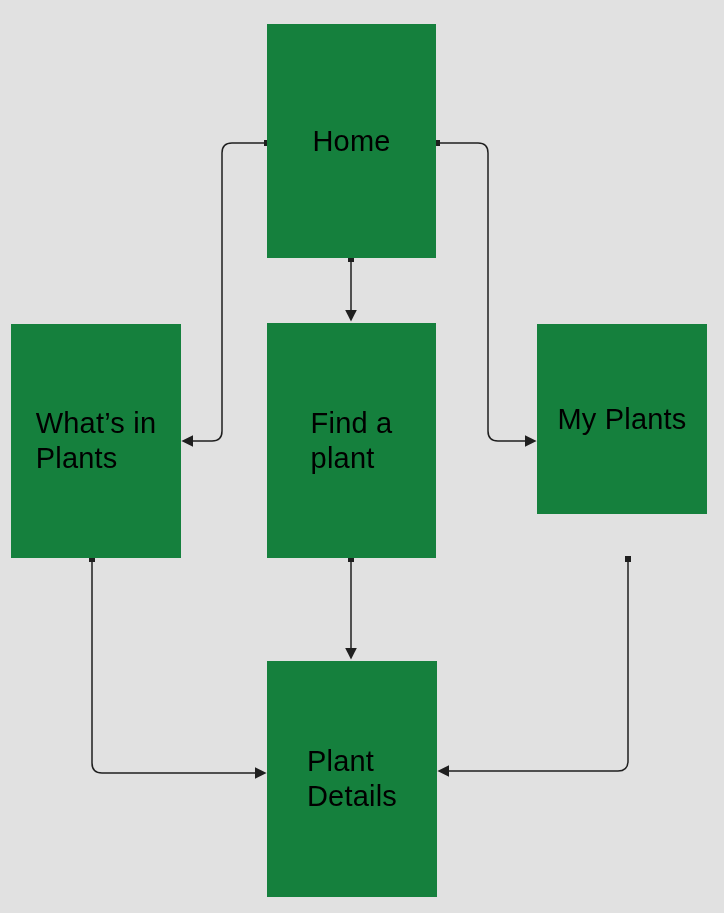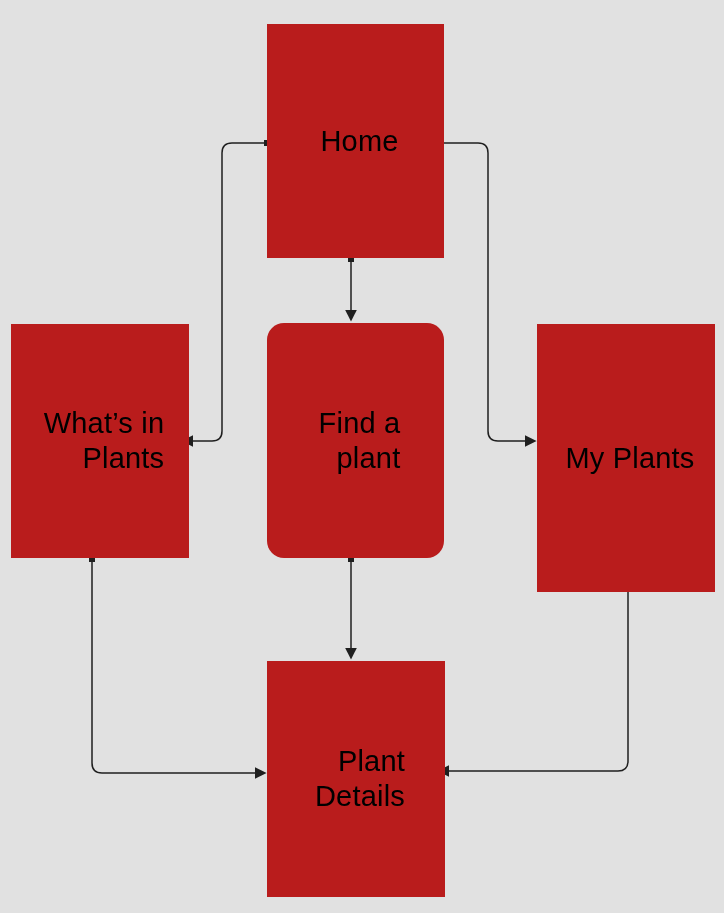--- a/index.html
+++ b/index.html
@@ -16,38 +16,37 @@
   }
   .connectors {
     position: absolute;
     left: 0;
     top: 0;
     width: 724px;
     height: 913px;
   }
   .node {
     position: absolute;
-    background: #b91c1c;
+    background: #15803d;
     display: flex;
     align-items: center;
     justify-content: center;
-    text-align: right;
-    padding-left: 8px;
+    text-align: left;
   }
   .node-label {
     font-size: 29px;
     line-height: 35px;
     color: #000000;
     white-space: pre-line;
     letter-spacing: 0.2px;
   }
   .node-home          { left: 267px; top: 24px;  width: 169px; height: 234px; }
   .node-whats-in-season { left: 11px;  top: 324px; width: 170px; height: 234px; }
-  .node-find-a-plant  { left: 267px; top: 323px; width: 169px; height: 235px; border-radius: 17px; }
-  .node-my-plants     { left: 537px; top: 324px; width: 170px; height: 268px; }
+  .node-find-a-plant  { left: 267px; top: 323px; width: 169px; height: 235px; }
+  .node-my-plants     { left: 537px; top: 324px; width: 170px; height: 190px; }
   .node-plant-details { left: 267px; top: 661px; width: 170px; height: 236px; }
 </style>
 </head>
 <body>
 
 <div class="canvas">
 
   <svg class="connectors" viewBox="0 0 724 913" xmlns="http://www.w3.org/2000/svg">
     <defs>
       <marker id="arrow" viewBox="0 0 10 10" refX="7" refY="5" markerWidth="8" markerHeight="8" orient="auto-start-reverse">

